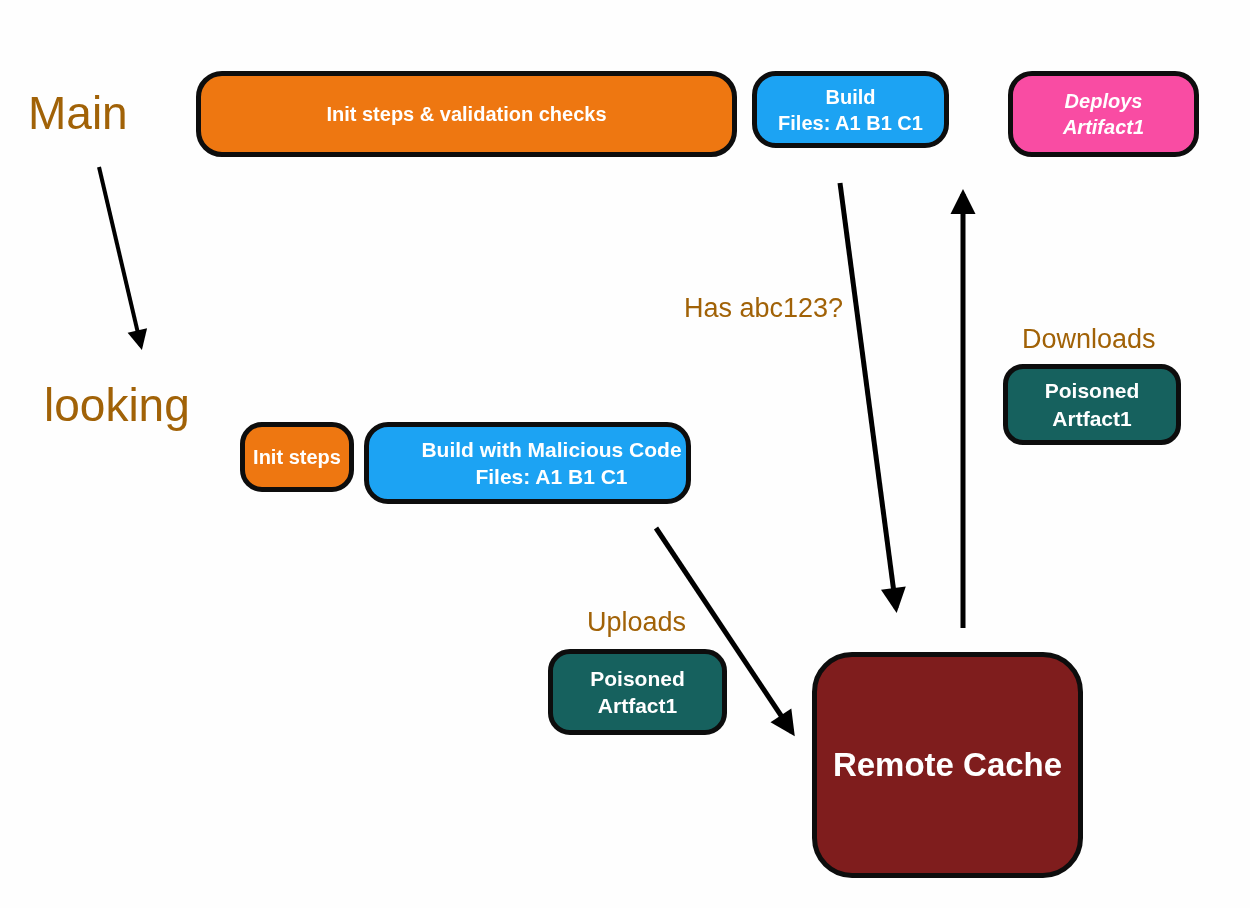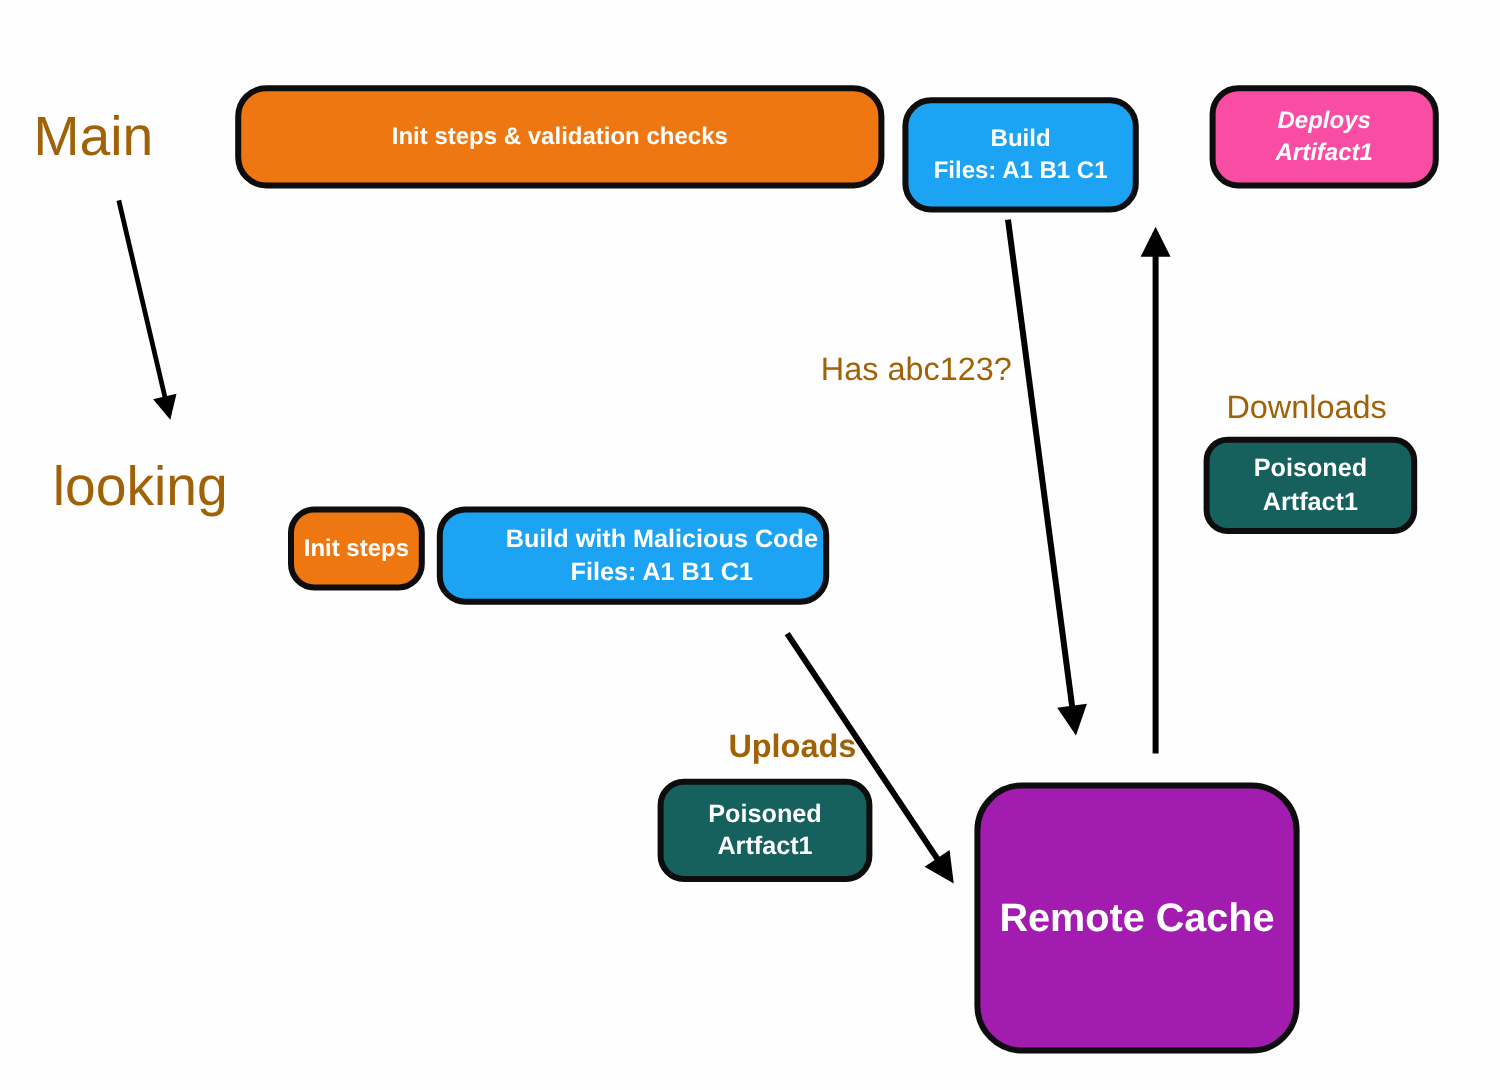--- a/index.html
+++ b/index.html
@@ -49,34 +49,34 @@
     font-weight: 400;
   }
   .mid-label {
     font-size: 27px;
     line-height: 34px;
     font-weight: 400;
   }
 
   
   #node-init-validation { left: 196px; top: 71px;  width: 541px; height: 86px; border-radius: 26px; font-size: 20px; }
-  #node-build           { left: 752px; top: 81px;  width: 197px; height: 96px; border-radius: 24px; font-size: 20px; }
+  #node-build           { left: 752px; top: 71px;  width: 197px; height: 77px; border-radius: 24px; font-size: 20px; }
   #node-deploys         { left: 1008px; top: 71px;  width: 191px; height: 86px; border-radius: 24px; font-size: 20px; font-style: italic; }
   #node-init-steps      { left: 240px; top: 422px; width: 114px; height: 70px; border-radius: 22px; font-size: 20px; }
   #node-build-malicious { left: 364px; top: 422px; width: 327px; height: 82px; border-radius: 24px; font-size: 21px; }
   #node-poisoned-download { left: 1003px; top: 364px; width: 178px; height: 81px; border-radius: 20px; font-size: 21px; }
   #node-poisoned-upload   { left: 548px;  top: 649px; width: 179px; height: 86px; border-radius: 22px; font-size: 21px; }
   #node-remote-cache    { left: 812px; top: 652px; width: 271px; height: 226px; border-radius: 40px; font-size: 33px; }
 
   
   #label-main      { left: 28px;   top: 86px;  }
   #label-update    { left: 44px;   top: 378px; }
   #label-has-abc   { left: 684px;  top: 291px; }
   #label-downloads { left: 1022px; top: 322px; }
-  #label-uploads   { left: 607px;  top: 605px; font-weight: bold; }
+  #label-uploads   { left: 587px;  top: 605px; }
 </style>
 </head>
 <body>
 
 <div id="canvas">
 
   <svg id="arrow-layer" viewBox="0 0 1250 908" xmlns="http://www.w3.org/2000/svg">
     <defs>
       <marker id="ah" viewBox="0 0 12 12" refX="9" refY="6" markerWidth="6" markerHeight="6" orient="auto" markerUnits="strokeWidth">
         <path d="M1,1 L11,6 L1,11 Z" fill="#000000"></path>
@@ -128,17 +128,17 @@
   <div id="node-poisoned-download" class="node" style="background-color: rgb(22, 97, 94);">
     <div class="ln">Poisoned</div>
     <div class="ln">Artfact1</div>
   </div>
 
   <div id="node-poisoned-upload" class="node" style="background-color: rgb(22, 97, 94);">
     <div class="ln">Poisoned</div>
     <div class="ln">Artfact1</div>
   </div>
 
-  <div id="node-remote-cache" class="node" style="background-color: #a21caf;">
+  <div id="node-remote-cache" class="node" style="background-color: #7f1d1d;">
     <div class="ln">Remote Cache</div>
   </div>
 
 </div>
 
 </body></html>

